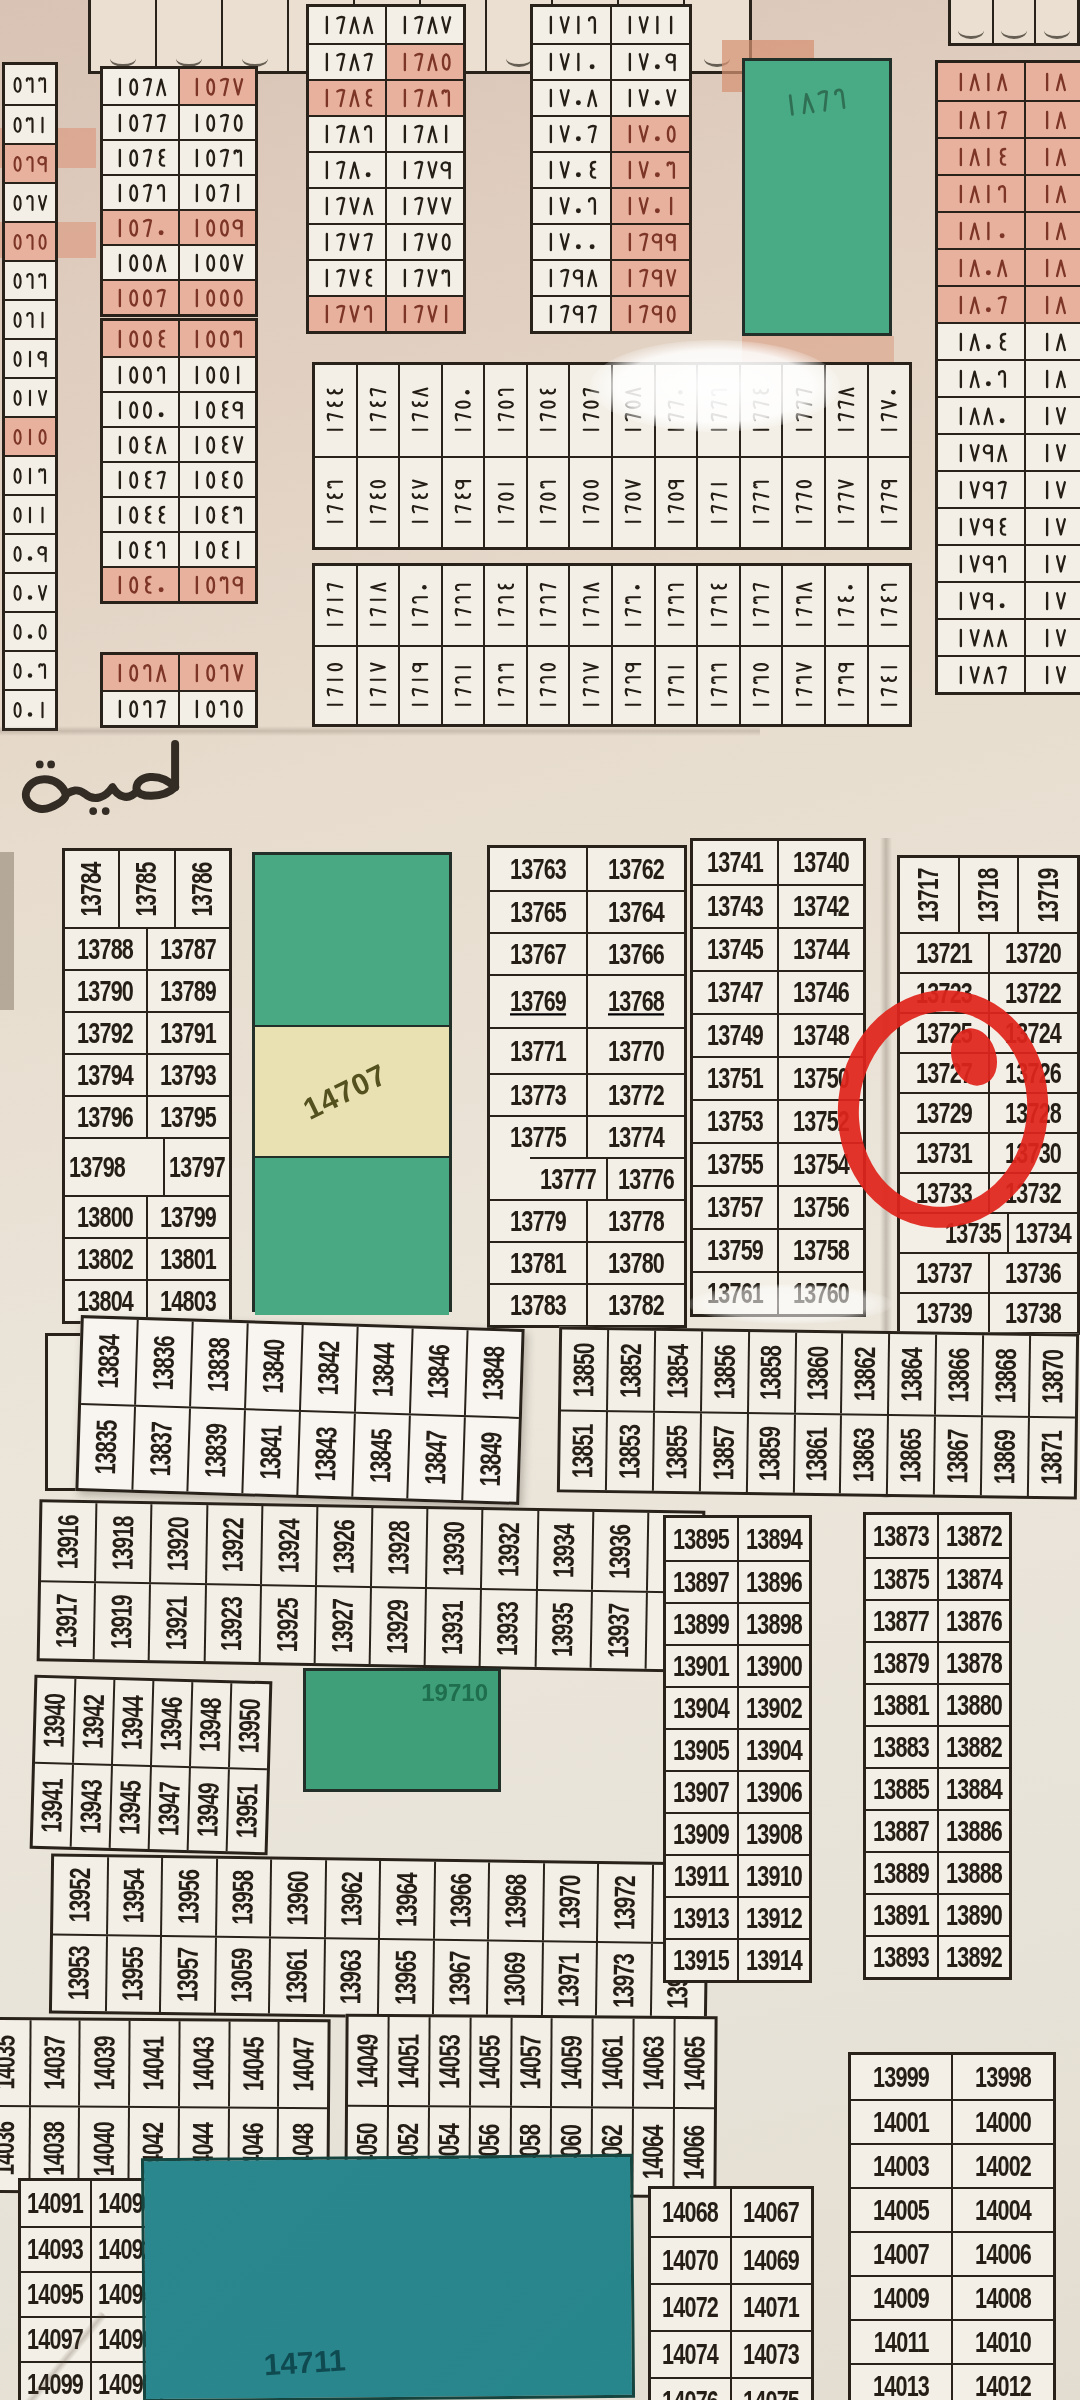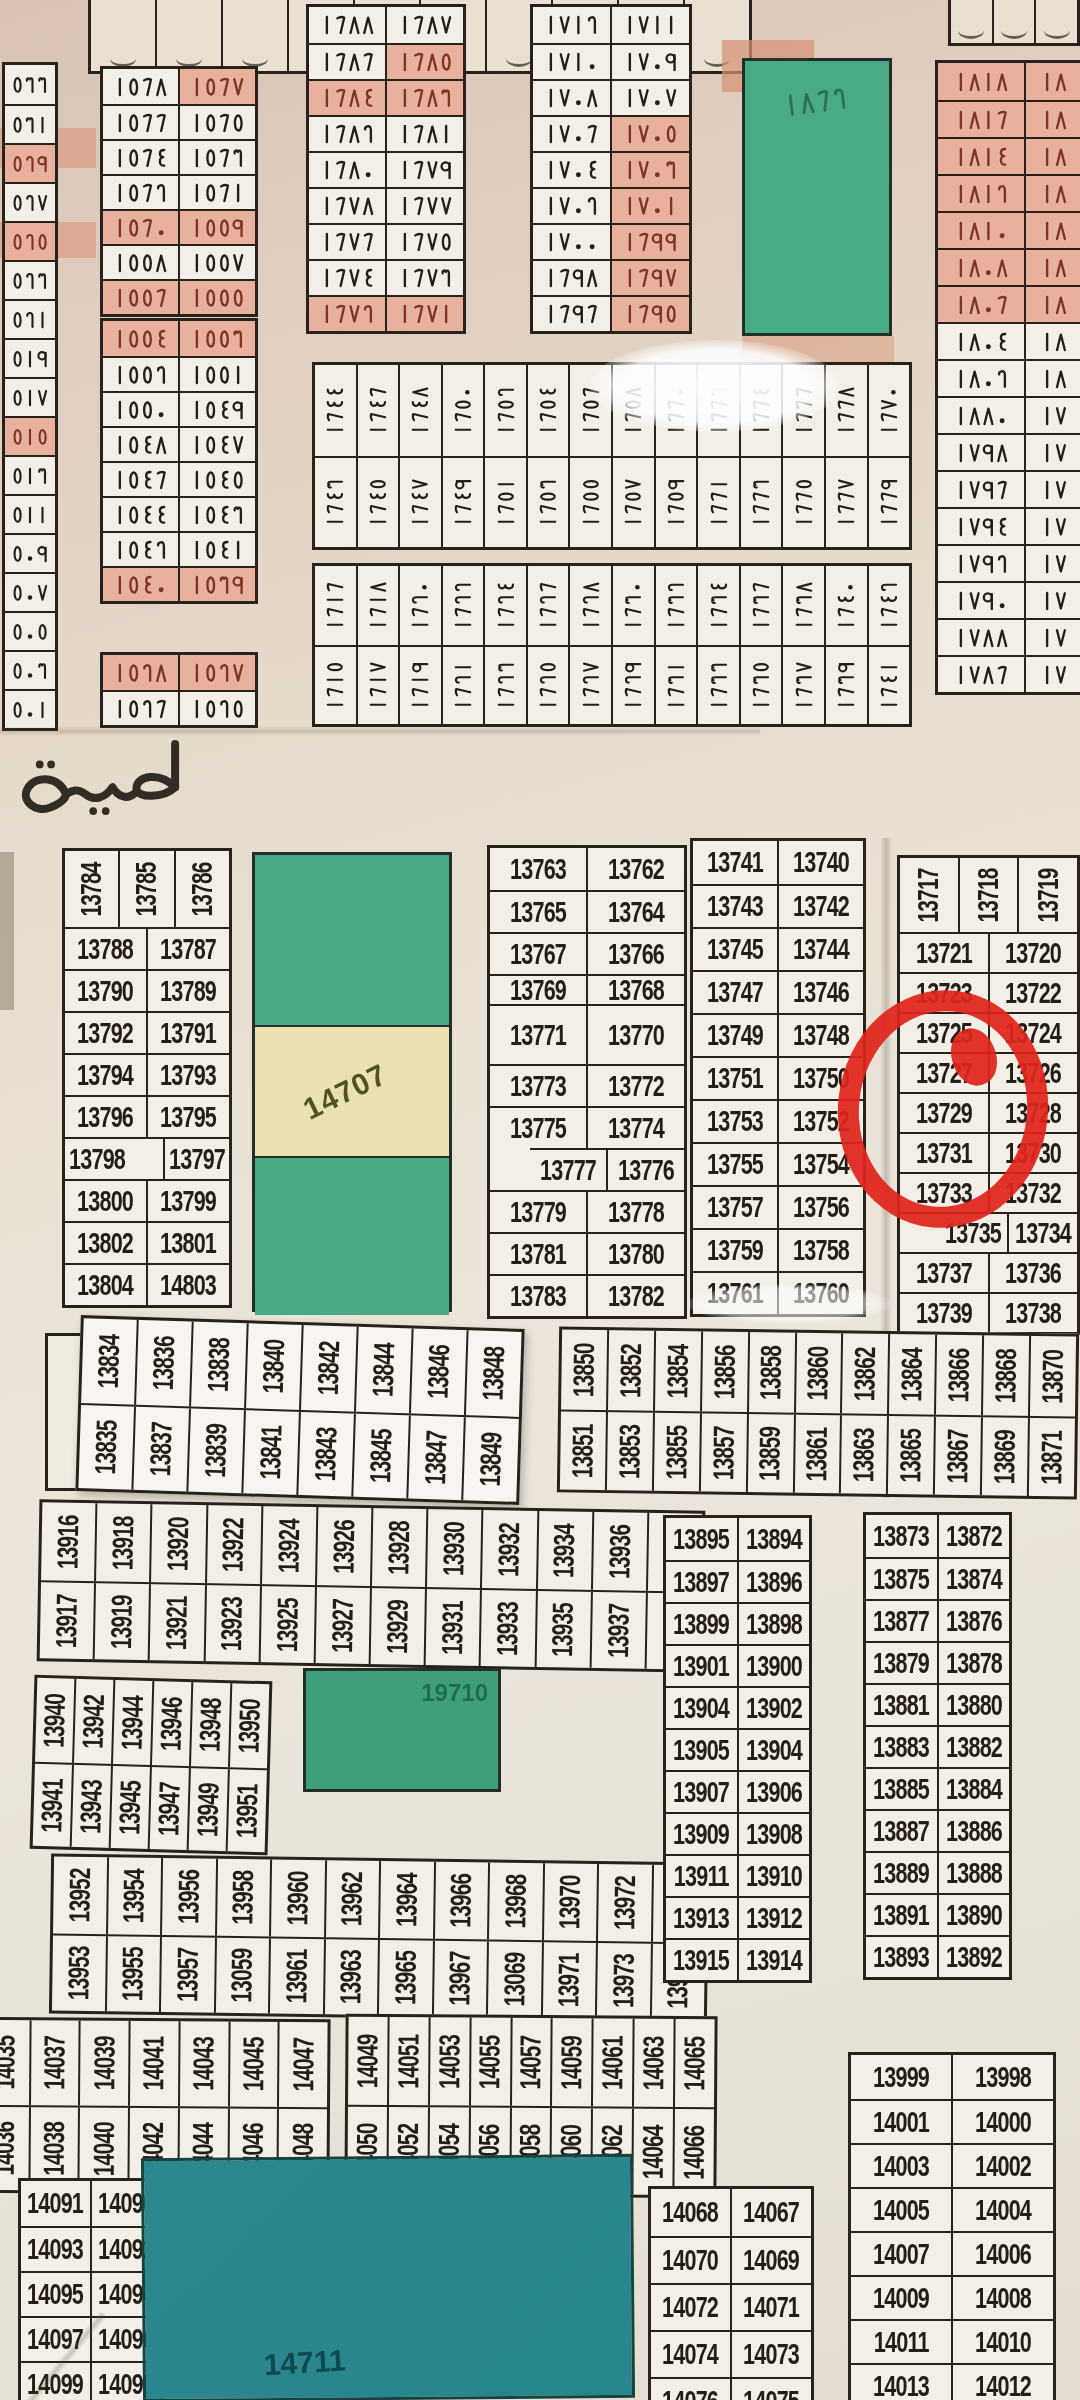--- a/index.html
+++ b/index.html
@@ -1842,21 +1842,21 @@
       </div>
     </div>
     <div class="prow" style="height: 42px;">
       <div class="pcell cfirst">
         <span class="wt">13796</span>
       </div>
       <div class="pcell">
         <span class="wt">13795</span>
       </div>
     </div>
-    <div class="prow" style="height: 42px; gap: 34px;">
+    <div class="prow" style="height: 58px; gap: 34px;">
       <div class="pcell cfirst">
         <span class="wt">13798</span>
       </div>
       <div class="pcell">
         <span class="wt">13797</span>
       </div>
     </div>
     <div class="prow" style="height: 42px;">
       <div class="pcell cfirst">
         <span class="wt">13800</span>
@@ -1907,29 +1907,29 @@
       </div>
     </div>
     <div class="prow" style="height: 42px;">
       <div class="pcell cfirst">
         <span class="wt">13767</span>
       </div>
       <div class="pcell">
         <span class="wt">13766</span>
       </div>
     </div>
-    <div class="prow" style="height: 30px;">
+    <div class="prow" style="height: 53px; text-decoration: underline;">
       <div class="pcell cfirst">
         <span class="wt">13769</span>
       </div>
       <div class="pcell">
         <span class="wt">13768</span>
       </div>
     </div>
-    <div class="prow" style="height: 60px;">
+    <div class="prow" style="height: 46px;">
       <div class="pcell cfirst">
         <span class="wt">13771</span>
       </div>
       <div class="pcell">
         <span class="wt">13770</span>
       </div>
     </div>
     <div class="prow" style="height: 42px;">
       <div class="pcell cfirst">
         <span class="wt">13773</span>

